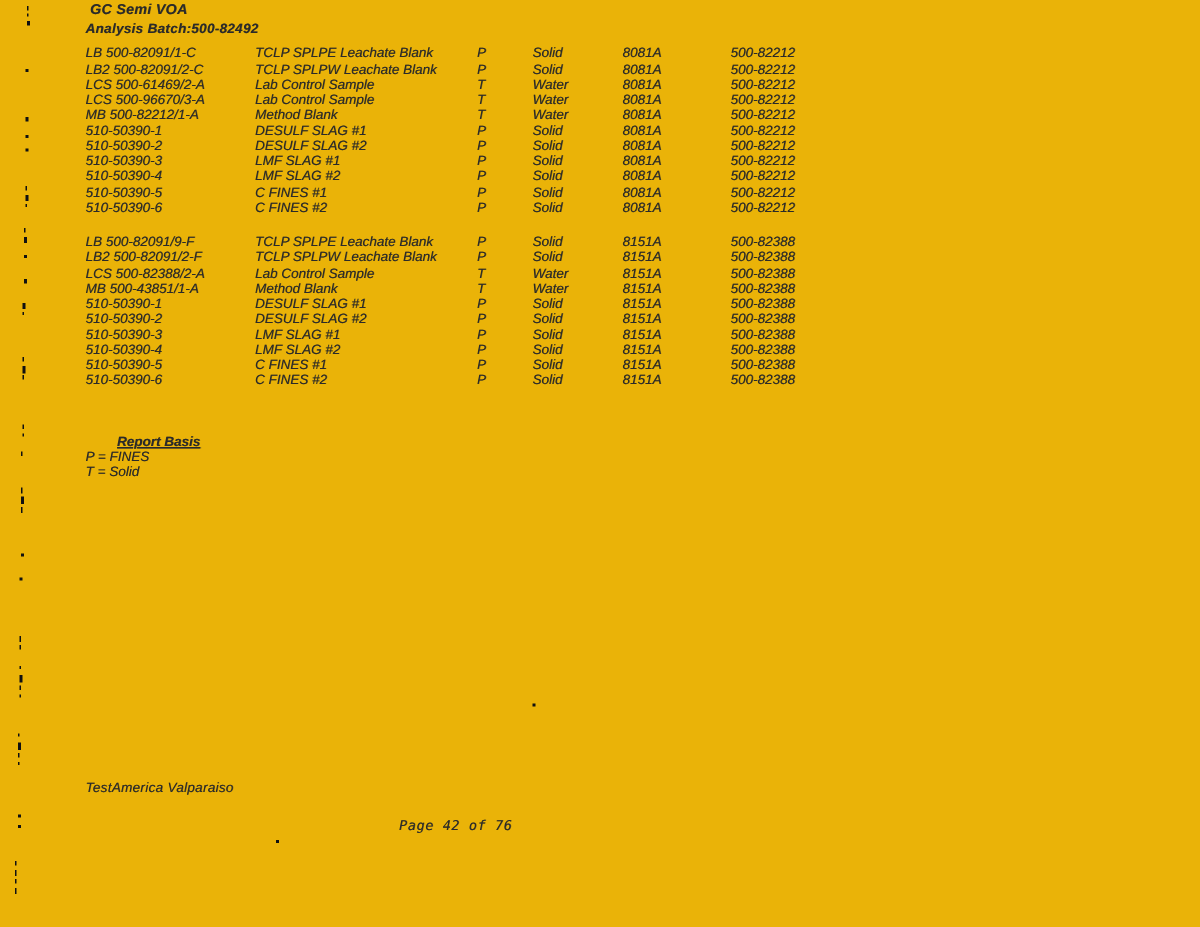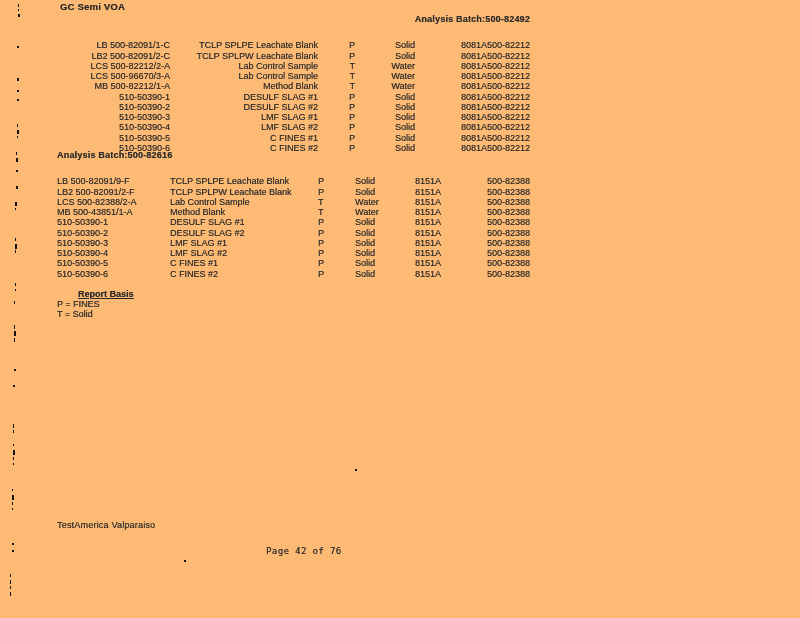--- a/index.html
+++ b/index.html
@@ -6,37 +6,38 @@
   body {
     width: 800px; height: 618px;
     background: #ffffff;
     font-family: "Liberation Sans", sans-serif;
     color: #2a2a2a;
     overflow: hidden;
     position: relative;
   }
   .page {
     position: absolute; inset: 0;
-    background: #fdba74;
+    background: #eab308;
+    font-style: italic;
   }
   
   .scan { text-shadow: 0.3px 0 0 rgba(40,40,40,0.55); }
 
   .section-title {
     position: absolute; left: 60px; top: 1px;
     font-size: 9.5px; font-weight: bold; letter-spacing: 0.2px;
   }
   .batch { position: absolute; left: 57px; }
-  .batch-1 { top: 14px; text-align: right; }
+  .batch-1 { top: 14px; }
   .batch-2 { top: 150px; }
   .batch-header {
     font-size: 9px; font-weight: bold; letter-spacing: 0.2px;
     line-height: 10.4px; height: 10.4px; white-space: nowrap;
   }
-  .batch-rows { margin-top: 16px; }
+  .batch-rows { margin-top: 6px; }
   .trow {
     display: grid;
     grid-template-columns: 113px 148px 37px 60px 72px auto;
     line-height: 10.25px; height: 10.25px;
     font-size: 9px; white-space: nowrap;
   }
   .tcell { overflow: visible; }
 
   .report-basis { position: absolute; left: 57px; top: 289px; }
   .rb-title {
@@ -79,21 +80,21 @@
         </div>
         <div class="trow">
           <div class="tcell col-lab_sample_id">LB2 500-82091/2-C</div>
           <div class="tcell col-client_sample_id">TCLP SPLPW Leachate Blank</div>
           <div class="tcell col-basis">P</div>
           <div class="tcell col-matrix">Solid</div>
           <div class="tcell col-method">8081A</div>
           <div class="tcell col-prep_batch">500-82212</div>
         </div>
         <div class="trow">
-          <div class="tcell col-lab_sample_id">LCS 500-82212/2-A</div>
+          <div class="tcell col-lab_sample_id">LCS 500-61469/2-A</div>
           <div class="tcell col-client_sample_id">Lab Control Sample</div>
           <div class="tcell col-basis">T</div>
           <div class="tcell col-matrix">Water</div>
           <div class="tcell col-method">8081A</div>
           <div class="tcell col-prep_batch">500-82212</div>
         </div>
         <div class="trow">
           <div class="tcell col-lab_sample_id">LCS 500-96670/3-A</div>
           <div class="tcell col-client_sample_id">Lab Control Sample</div>
           <div class="tcell col-basis">T</div>
@@ -154,21 +155,20 @@
           <div class="tcell col-client_sample_id">C FINES #2</div>
           <div class="tcell col-basis">P</div>
           <div class="tcell col-matrix">Solid</div>
           <div class="tcell col-method">8081A</div>
           <div class="tcell col-prep_batch">500-82212</div>
         </div>
       </div>
   </div>
 
   <div class="batch batch-2">
-    <div class="batch-header scan">Analysis Batch:500-82616</div>
     <div class="batch-rows scan">
         <div class="trow">
           <div class="tcell col-lab_sample_id">LB 500-82091/9-F</div>
           <div class="tcell col-client_sample_id">TCLP SPLPE Leachate Blank</div>
           <div class="tcell col-basis">P</div>
           <div class="tcell col-matrix">Solid</div>
           <div class="tcell col-method">8151A</div>
           <div class="tcell col-prep_batch">500-82388</div>
         </div>
         <div class="trow">

